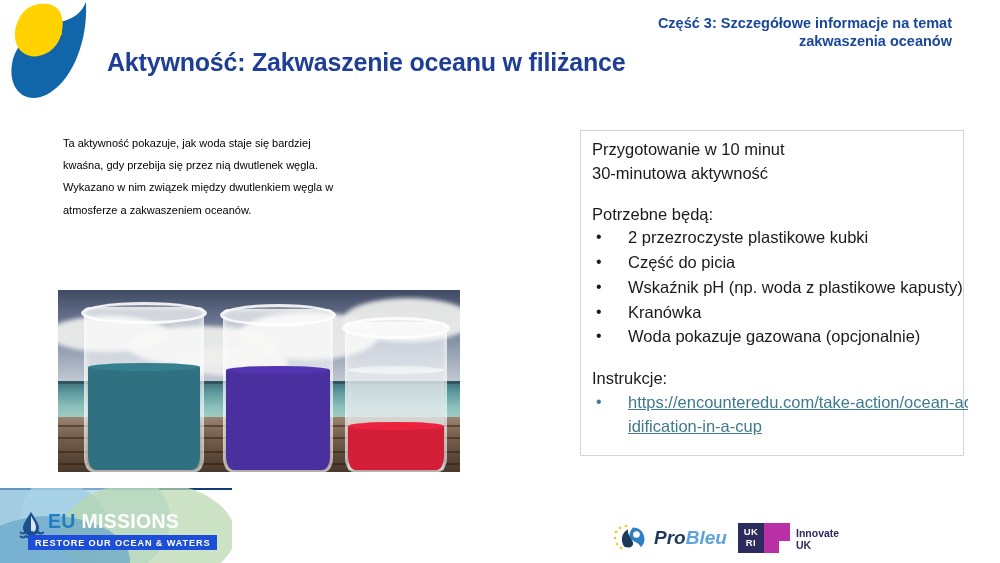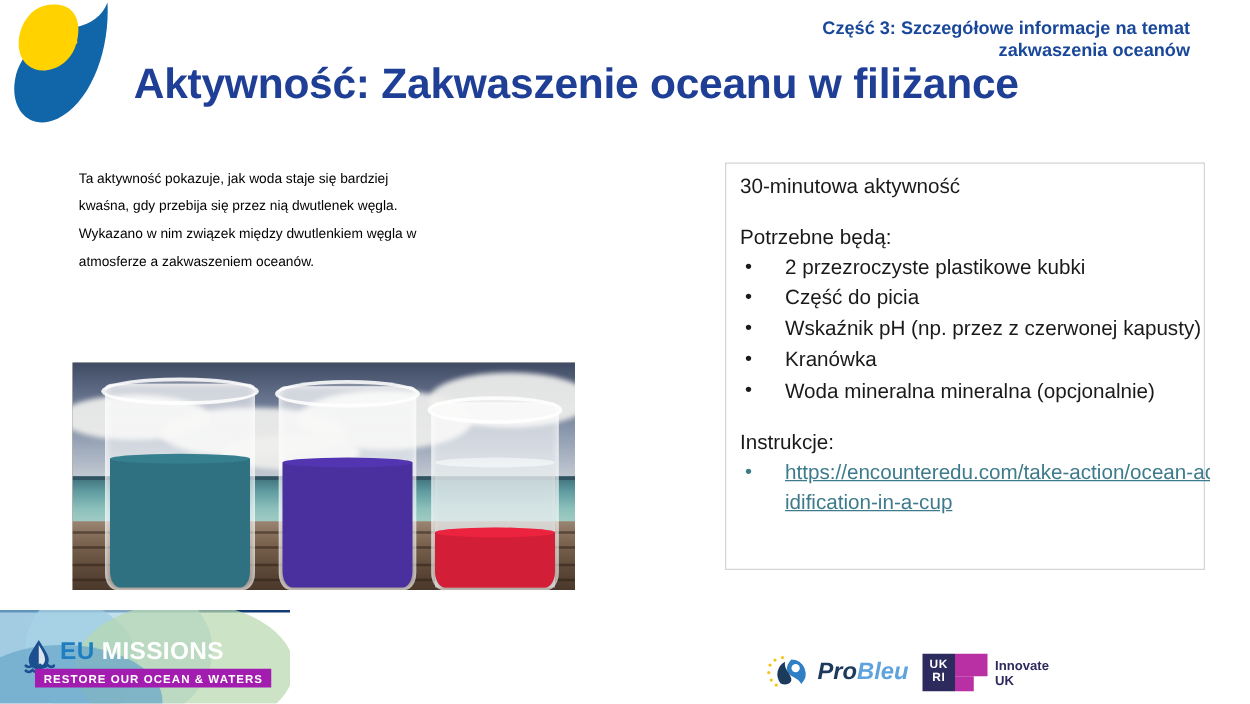--- a/index.html
+++ b/index.html
@@ -42,21 +42,21 @@
   }
   .eyebrow .l2 { display: block; }
 
   
   .slide-title {
     position: absolute;
     left: 107px;
     top: 48px;
     color: #1f3f96;
     font-weight: bold;
-    font-size: 34px;
+    font-size: 25px;
     letter-spacing: -0.2px;
     white-space: nowrap;
   }
 
   
   .body-copy {
     position: absolute;
     left: 63px;
     top: 132px;
     width: 480px;
@@ -203,21 +203,21 @@
     font-weight: bold;
     letter-spacing: .3px;
     white-space: nowrap;
   }
   .eu-title .t1 { color: #1f7ec0; margin-top: 48px; }
   .eu-title .t2 { color: #ffffff; }
   .eu-sub {
     position: absolute;
     left: 28px;
     top: 47px;
-    background: #a21caf;
+    background: #1d4ed8;
     color: #ffffff;
     font-size: 9.2px;
     font-weight: bold;
     letter-spacing: .85px;
     padding: 2.5px 7px 2.5px 7px;
     white-space: nowrap;
   }
 
   .probleu {
     position: absolute;
@@ -343,43 +343,44 @@
       <div class="glass"></div>
       <div class="fill" style="height:44px; background:#d21f37;"></div>
       <div class="fill" style="height:100px; background:rgba(226,232,233,0.55); border-radius:0;"></div>
       <div class="fill" style="height:44px; background:#d21f37;"></div>
       <div class="rim"></div>
     </div>
   </div>
 
   <div class="info-box"></div>
   <div class="info-content">
+    <span class="line">Przygotowanie w 10 minut</span>
     <span class="line">30-minutowa aktywność</span>
     <span class="spacer"></span>
     <span class="line">Potrzebne będą:</span>
     <ul class="bullets">
       <li>
         <span class="dot">•</span>
         <span>2 przezroczyste plastikowe kubki</span>
       </li>
       <li>
         <span class="dot">•</span>
         <span>Część do picia</span>
       </li>
       <li>
         <span class="dot">•</span>
-        <span>Wskaźnik pH (np. przez z czerwonej kapusty)</span>
+        <span>Wskaźnik pH (np. woda z plastikowe kapusty)</span>
       </li>
       <li>
         <span class="dot">•</span>
         <span>Kranówka</span>
       </li>
       <li>
         <span class="dot">•</span>
-        <span>Woda mineralna mineralna (opcjonalnie)</span>
+        <span>Woda pokazuje gazowana (opcjonalnie)</span>
       </li>
     </ul>
     <span class="spacer"></span>
     <span class="line">Instrukcje:</span>
     <ul class="bullets link-list">
       <li>
         <span class="dot">•</span>
         <span class="linktext">https://encounteredu.com/take-action/ocean-acidification-in-a-cup</span>
       </li>
     </ul>

